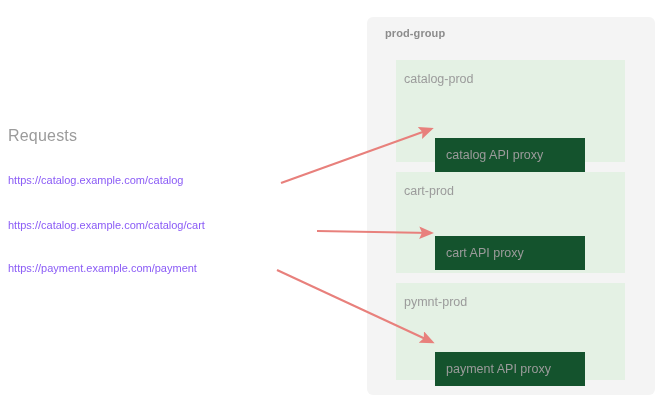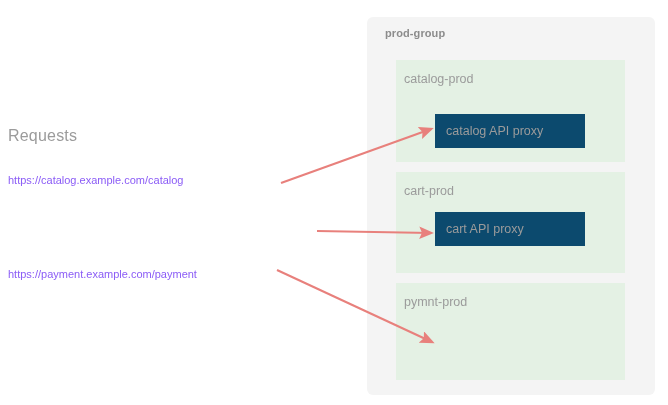--- a/index.html
+++ b/index.html
@@ -38,21 +38,21 @@
     position: absolute;
     left: 8px;
     font-family: Liberation Sans, sans-serif;
     font-size: 11px;
     color: #8b5cf6;
     white-space: nowrap;
     letter-spacing: 0px;
   }
   .url-0 { top: 174px; }
   .url-1 { top: 219px; }
-  .url-2 { top: 268px; }
+  .url-2 { top: 262px; }
 
   
   .group-panel {
     position: absolute;
     left: 367px;
     top: 17px;
     width: 288px;
     height: 378px;
     background: #f4f4f4;
     border-radius: 6px;
@@ -85,23 +85,24 @@
     font-size: 12.5px;
     color: #9b9b9b;
     white-space: nowrap;
   }
 
   .proxy-box {
     position: absolute;
     left: 435px;
     width: 150px;
     height: 34px;
-    background: #0c4a6e;
+    background: #14532d;
     display: flex;
     align-items: center;
+    margin-top: 24px;
   }
   .proxy-0 { top: 114px; }
   .proxy-1 { top: 212px; }
   .proxy-2 { top: 328px; }
   .proxy-label {
     margin-left: 11px;
     font-size: 12.5px;
     color: #9b9b9b;
     white-space: nowrap;
   }
@@ -117,20 +118,21 @@
 </style>
 </head>
 <body>
 
 <div id="canvas">
 
   <div class="requests-heading">Requests</div>
 
   <div class="url url-0">https://catalog.example.com/catalog</div>
 
+  <div class="url url-1">https://catalog.example.com/catalog/cart</div>
 
   <div class="url url-2">https://payment.example.com/payment</div>
 
   <div class="group-panel"></div>
 
   <div class="group-title">prod-group</div>
 
   <div class="env-box env-0">
     <span class="env-label">catalog-prod</span>
   </div>
@@ -144,20 +146,23 @@
   </div>
 
   <div class="proxy-box proxy-0">
     <span class="proxy-label">catalog API proxy</span>
   </div>
 
   <div class="proxy-box proxy-1">
     <span class="proxy-label">cart API proxy</span>
   </div>
 
+  <div class="proxy-box proxy-2">
+    <span class="proxy-label">payment API proxy</span>
+  </div>
 
   <svg class="arrow-layer" viewBox="0 0 668 405" width="668" height="405">
     <defs>
       <marker id="arrowhead" markerWidth="7" markerHeight="7" refX="5.6" refY="3" orient="auto" markerUnits="strokeWidth">
         <path d="M0,0 L7,3 L0,6 L1.3,3 Z" fill="#e8807c"></path>
       </marker>
     </defs>
 
     <line x1="281" y1="183" x2="431" y2="129" stroke="#e8807c" stroke-width="2.1" marker-end="url(#arrowhead)"></line>
 

